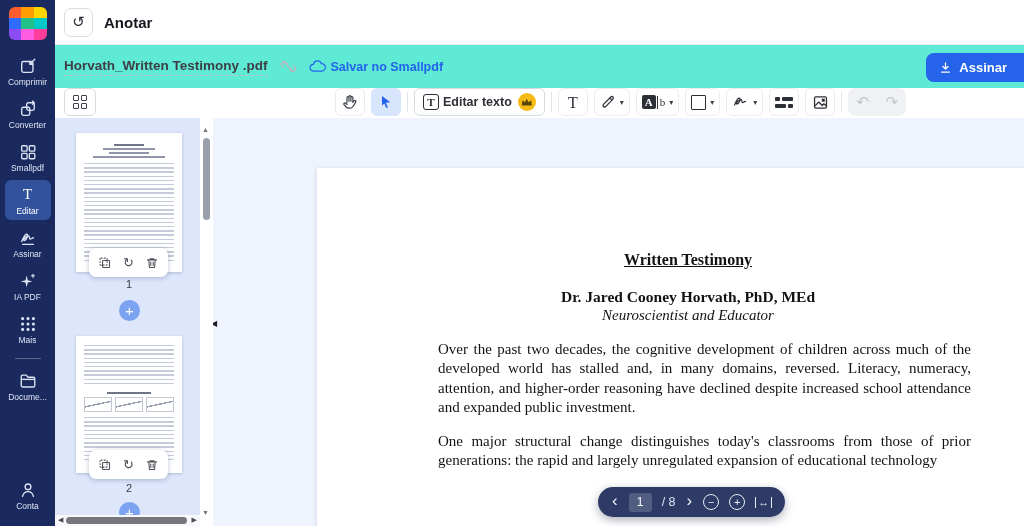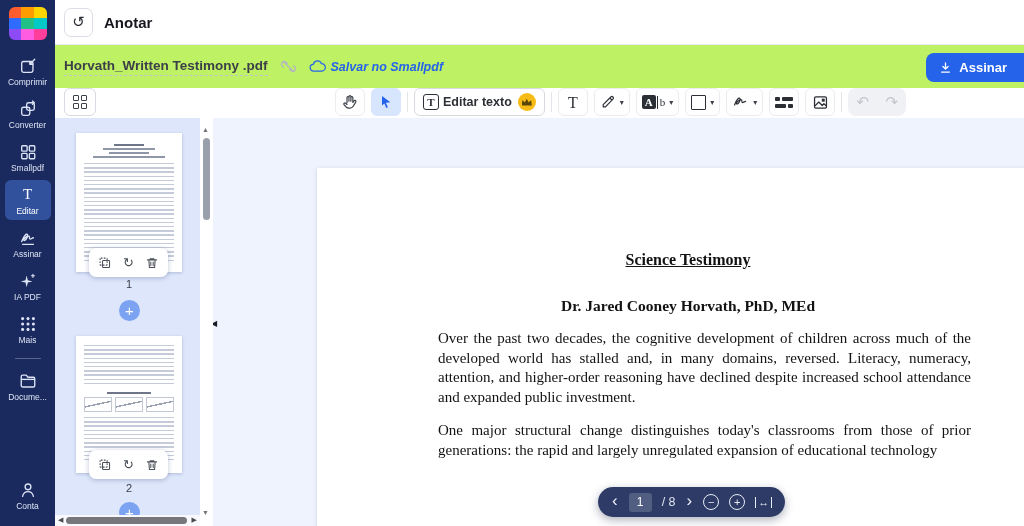--- a/index.html
+++ b/index.html
@@ -28,27 +28,27 @@
   
   .main { position:absolute; left:55px; top:0; right:0; height:526px; }
 
   .topbar { position:absolute; left:0; top:0; right:0; height:45px; background:#fff;
             border-bottom:1px solid #e9eaef; display:flex; align-items:center; padding-left:9px; }
   .restart-btn { width:29px; height:29px; border:1px solid #dcdee5; border-radius:7px;
                  background:#fff; font-size:15px; color:#2b2e37; cursor:pointer;
                  display:flex; align-items:center; justify-content:center; }
   .app-title { font-size:15px; font-weight:bold; color:#17181f; margin-left:11px; }
 
-  .filebar { position:absolute; left:0; top:45px; right:0; height:43px; background:#bef264;
+  .filebar { position:absolute; left:0; top:45px; right:0; height:43px; background:#5eead4;
              display:flex; align-items:center; padding-left:9px; }
   .filename { font-size:13.5px; color:#3c3f48; font-weight:bold;
               border-bottom:1px dashed #c2c4cc; padding-bottom:2px; cursor:text; }
   .linkoff { margin-left:12px; color:#b4b7bf; display:flex; }
   .save-link { margin-left:12px; display:flex; align-items:center; gap:5px; color:#2563eb;
-               font-size:12.5px; font-weight:bold; cursor:pointer;font-style:italic; }
+               font-size:12.5px; font-weight:bold; cursor:pointer; }
   .download-btn { position:absolute; right:0; top:8px; height:29px; background:#2563eb;
                   color:#fff; font-size:13px; font-weight:bold; border:none;
                   border-radius:8px 0 0 8px; padding:0 17px 0 13px; display:flex;
                   align-items:center; gap:7px; cursor:pointer; }
 
   .toolbar { position:absolute; left:0; top:88px; right:0; height:30px; background:#fff; }
   .grid-toggle { position:absolute; left:9px; top:0; width:32px; height:28px;
                  border:1px solid #d8dae1; border-radius:6px; background:#fff; cursor:pointer;
                  display:flex; align-items:center; justify-content:center; }
   .grid-ico { display:grid; grid-template-columns:6px 6px; grid-template-rows:6px 6px; gap:2px; }
@@ -114,21 +114,21 @@
 
   .canvas { position:relative; flex:1; background:#eef3fd; overflow:hidden; }
   .collapse-handle { position:absolute; left:-2px; top:201px; font-size:8px; color:#1c1c22;
                      cursor:pointer; z-index:5; }
 
   .page { position:absolute; left:104px; top:50px; width:742px; height:1200px; background:#fff;
           box-shadow:0 1px 4px rgba(60,70,110,.18); }
   .doc { font-family:"Liberation Serif", serif; color:#121212; margin-left:88px; width:566px;
          padding-top:82px; font-size:15px; line-height:19.5px; }
   .doc-title { text-align:center; font-weight:bold; font-size:16px; text-decoration:underline; }
-  .doc-author { text-align:center; font-weight:bold; font-size:15.5px; margin-top:26px; }
+  .doc-author { text-align:center; font-weight:bold; font-size:15.5px; margin-top:17px; }
   .doc-role { text-align:center; font-style:italic; }
   .doc-venue { text-align:center; }
   .doc-heading { font-weight:bold; font-size:15.5px; margin-top:45px; }
   .doc-para { margin:14px 0 0 33px; width:533px; text-align:justify; }
 
   .pager { position:absolute; left:385px; top:369px; height:30px; background:#2d3b66;
            border-radius:16px; display:flex; align-items:center; padding:0 13px; gap:10px;
            color:#eef1fa; box-shadow:0 3px 10px rgba(20,30,60,.35); z-index:10; }
   .pg-chev { background:none; border:none; color:#eef1fa; font-size:17px; line-height:1;
              cursor:pointer; padding:0 1px 3px; }
@@ -470,22 +470,23 @@
       <span class="vs-arrow" style="top:8px">▲</span>
       <div class="thumb"></div>
       <span class="vs-arrow" style="bottom:10px">▼</span>
     </div>
 
     <div class="canvas">
       <span class="collapse-handle">◀</span>
 
       <div class="page">
         <div class="doc">
-          <div class="doc-title">Science Testimony</div>
+          <div class="doc-title">Written Testimony</div>
           <div class="doc-author">Dr. Jared Cooney Horvath, PhD, MEd</div>
+          <div class="doc-role">Neuroscientist and Educator</div>
           <p class="doc-para">Over the past two decades, the cognitive development of children across much of the developed world has stalled and, in many domains, reversed.  Literacy, numeracy, attention, and higher-order reasoning have declined despite increased school attendance and expanded public investment.</p>
           <p class="doc-para">One major structural change distinguishes today's classrooms from those of prior generations: the rapid and largely unregulated expansion of educational technology</p>
         </div>
       </div>
 
       <div class="pager">
         <button class="pg-chev">‹</button>
         <span class="pg-box">1</span>
         <span class="pg-total">/ 8</span>
         <button class="pg-chev">›</button>

